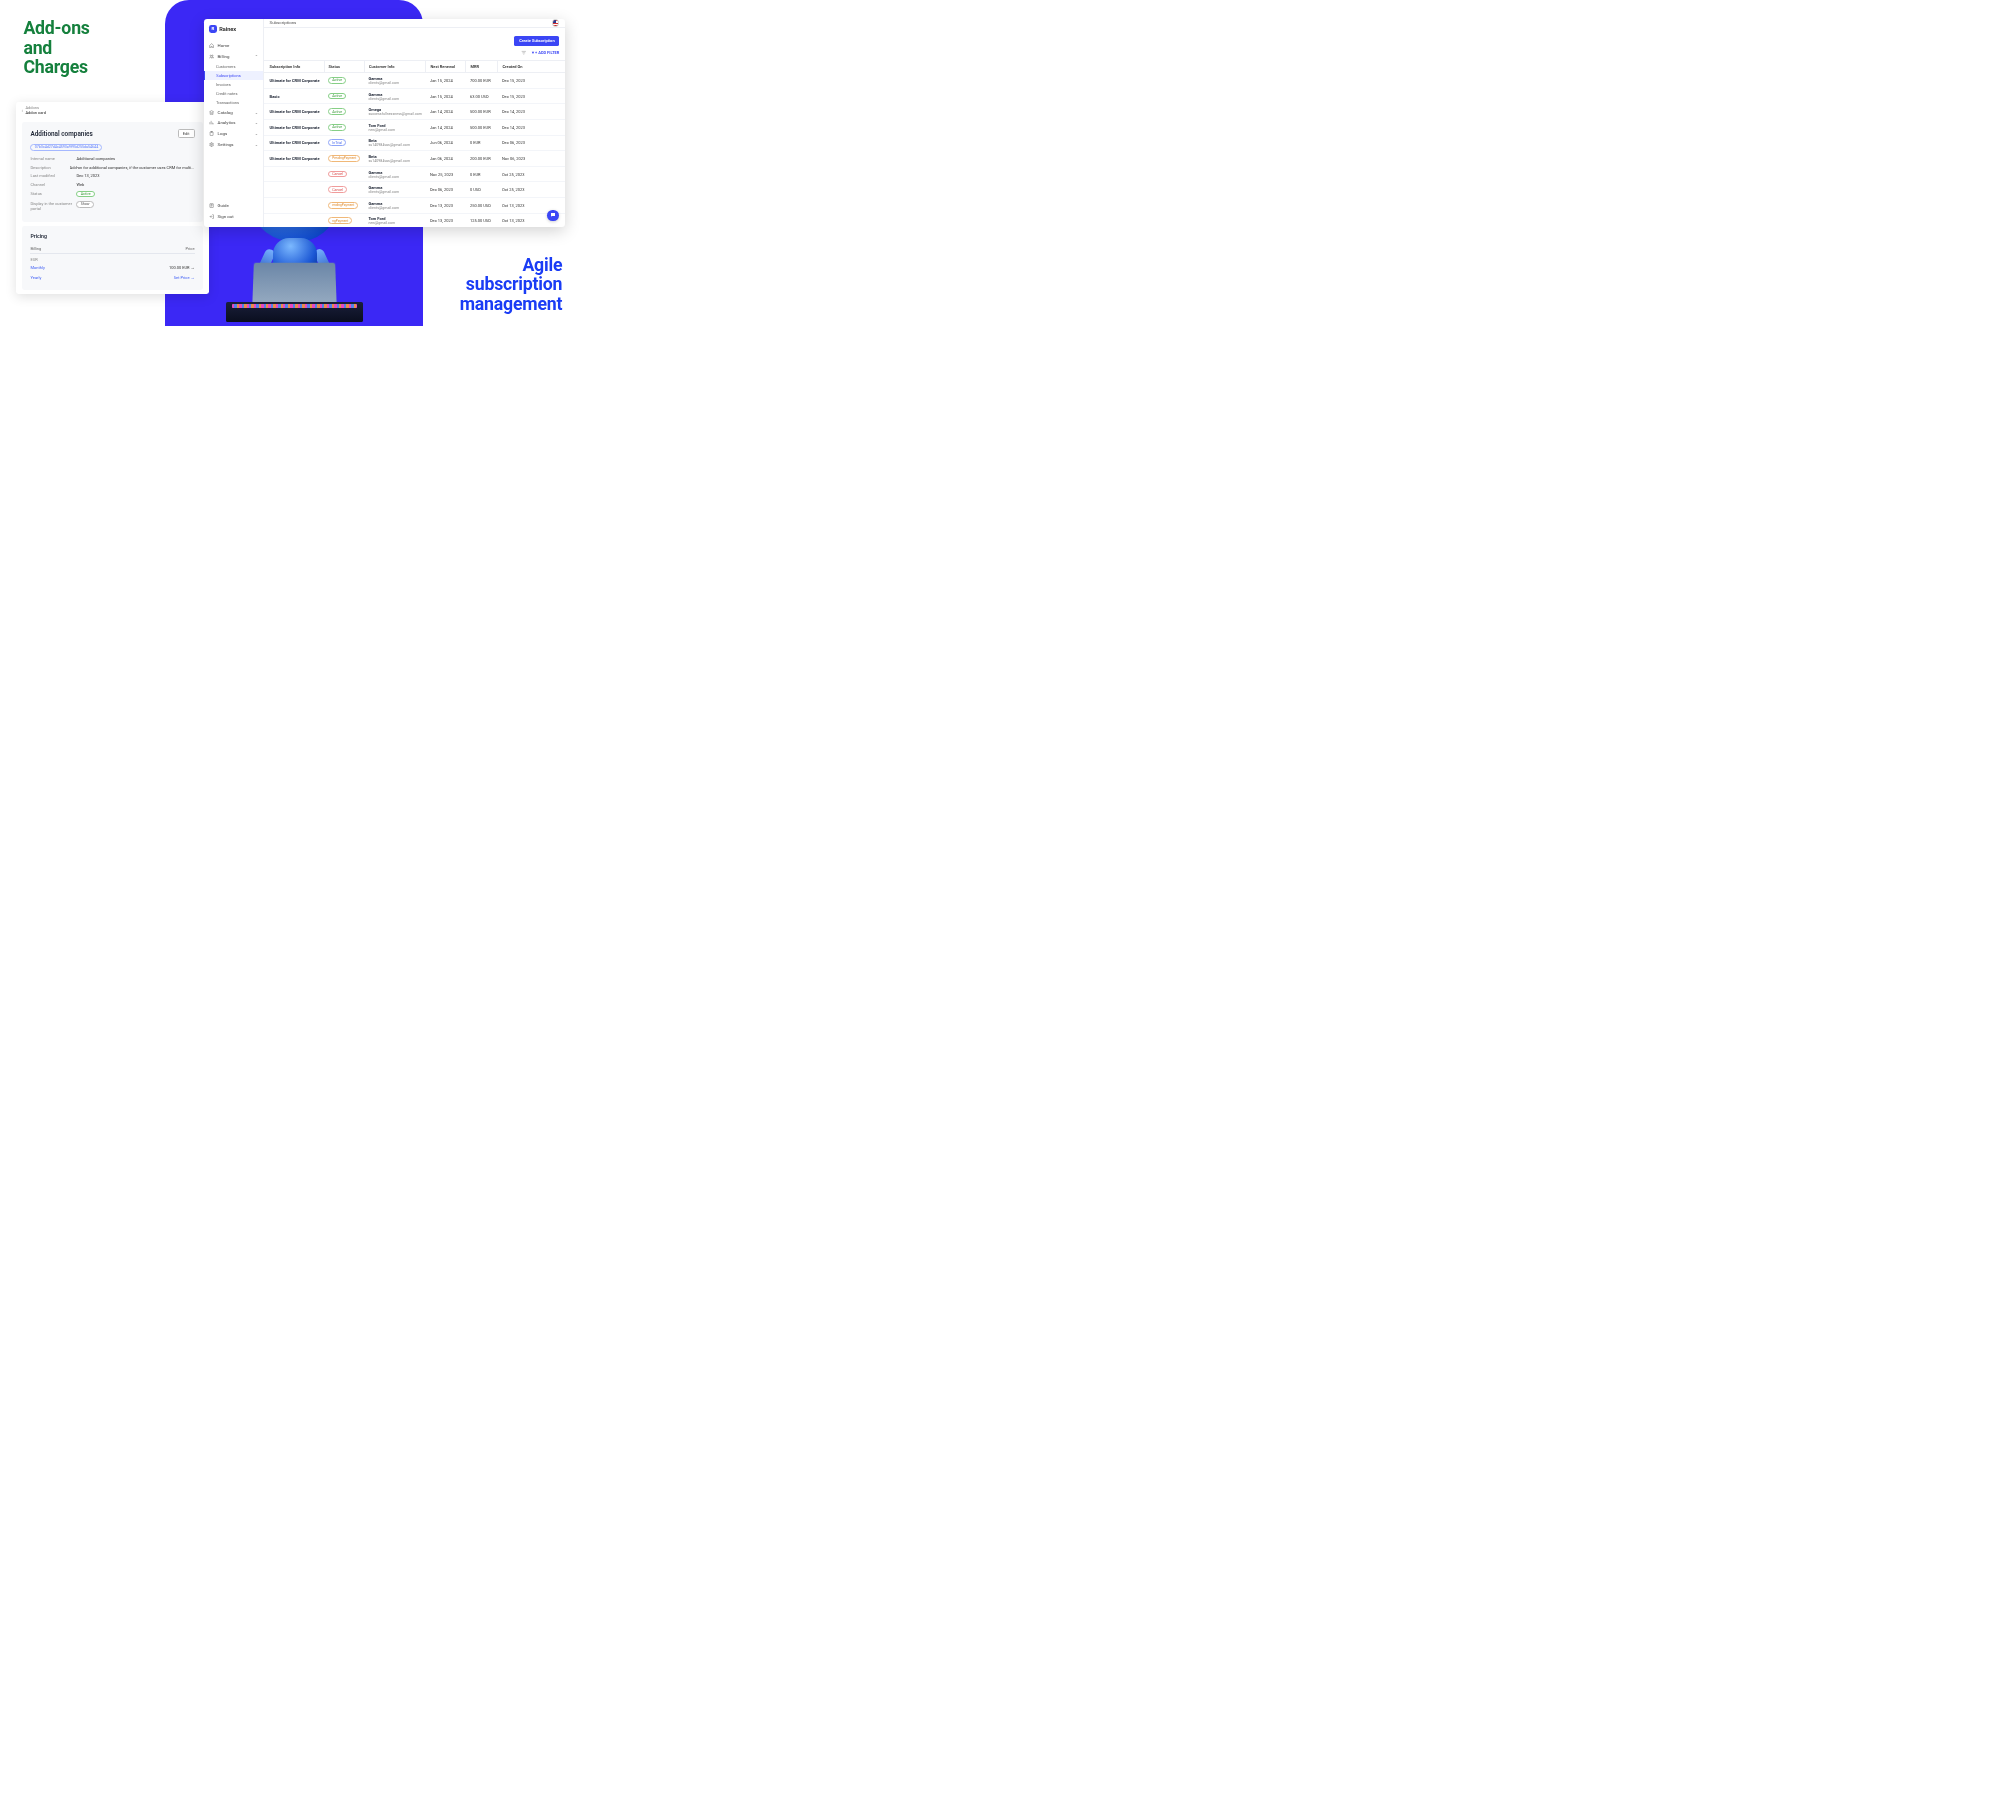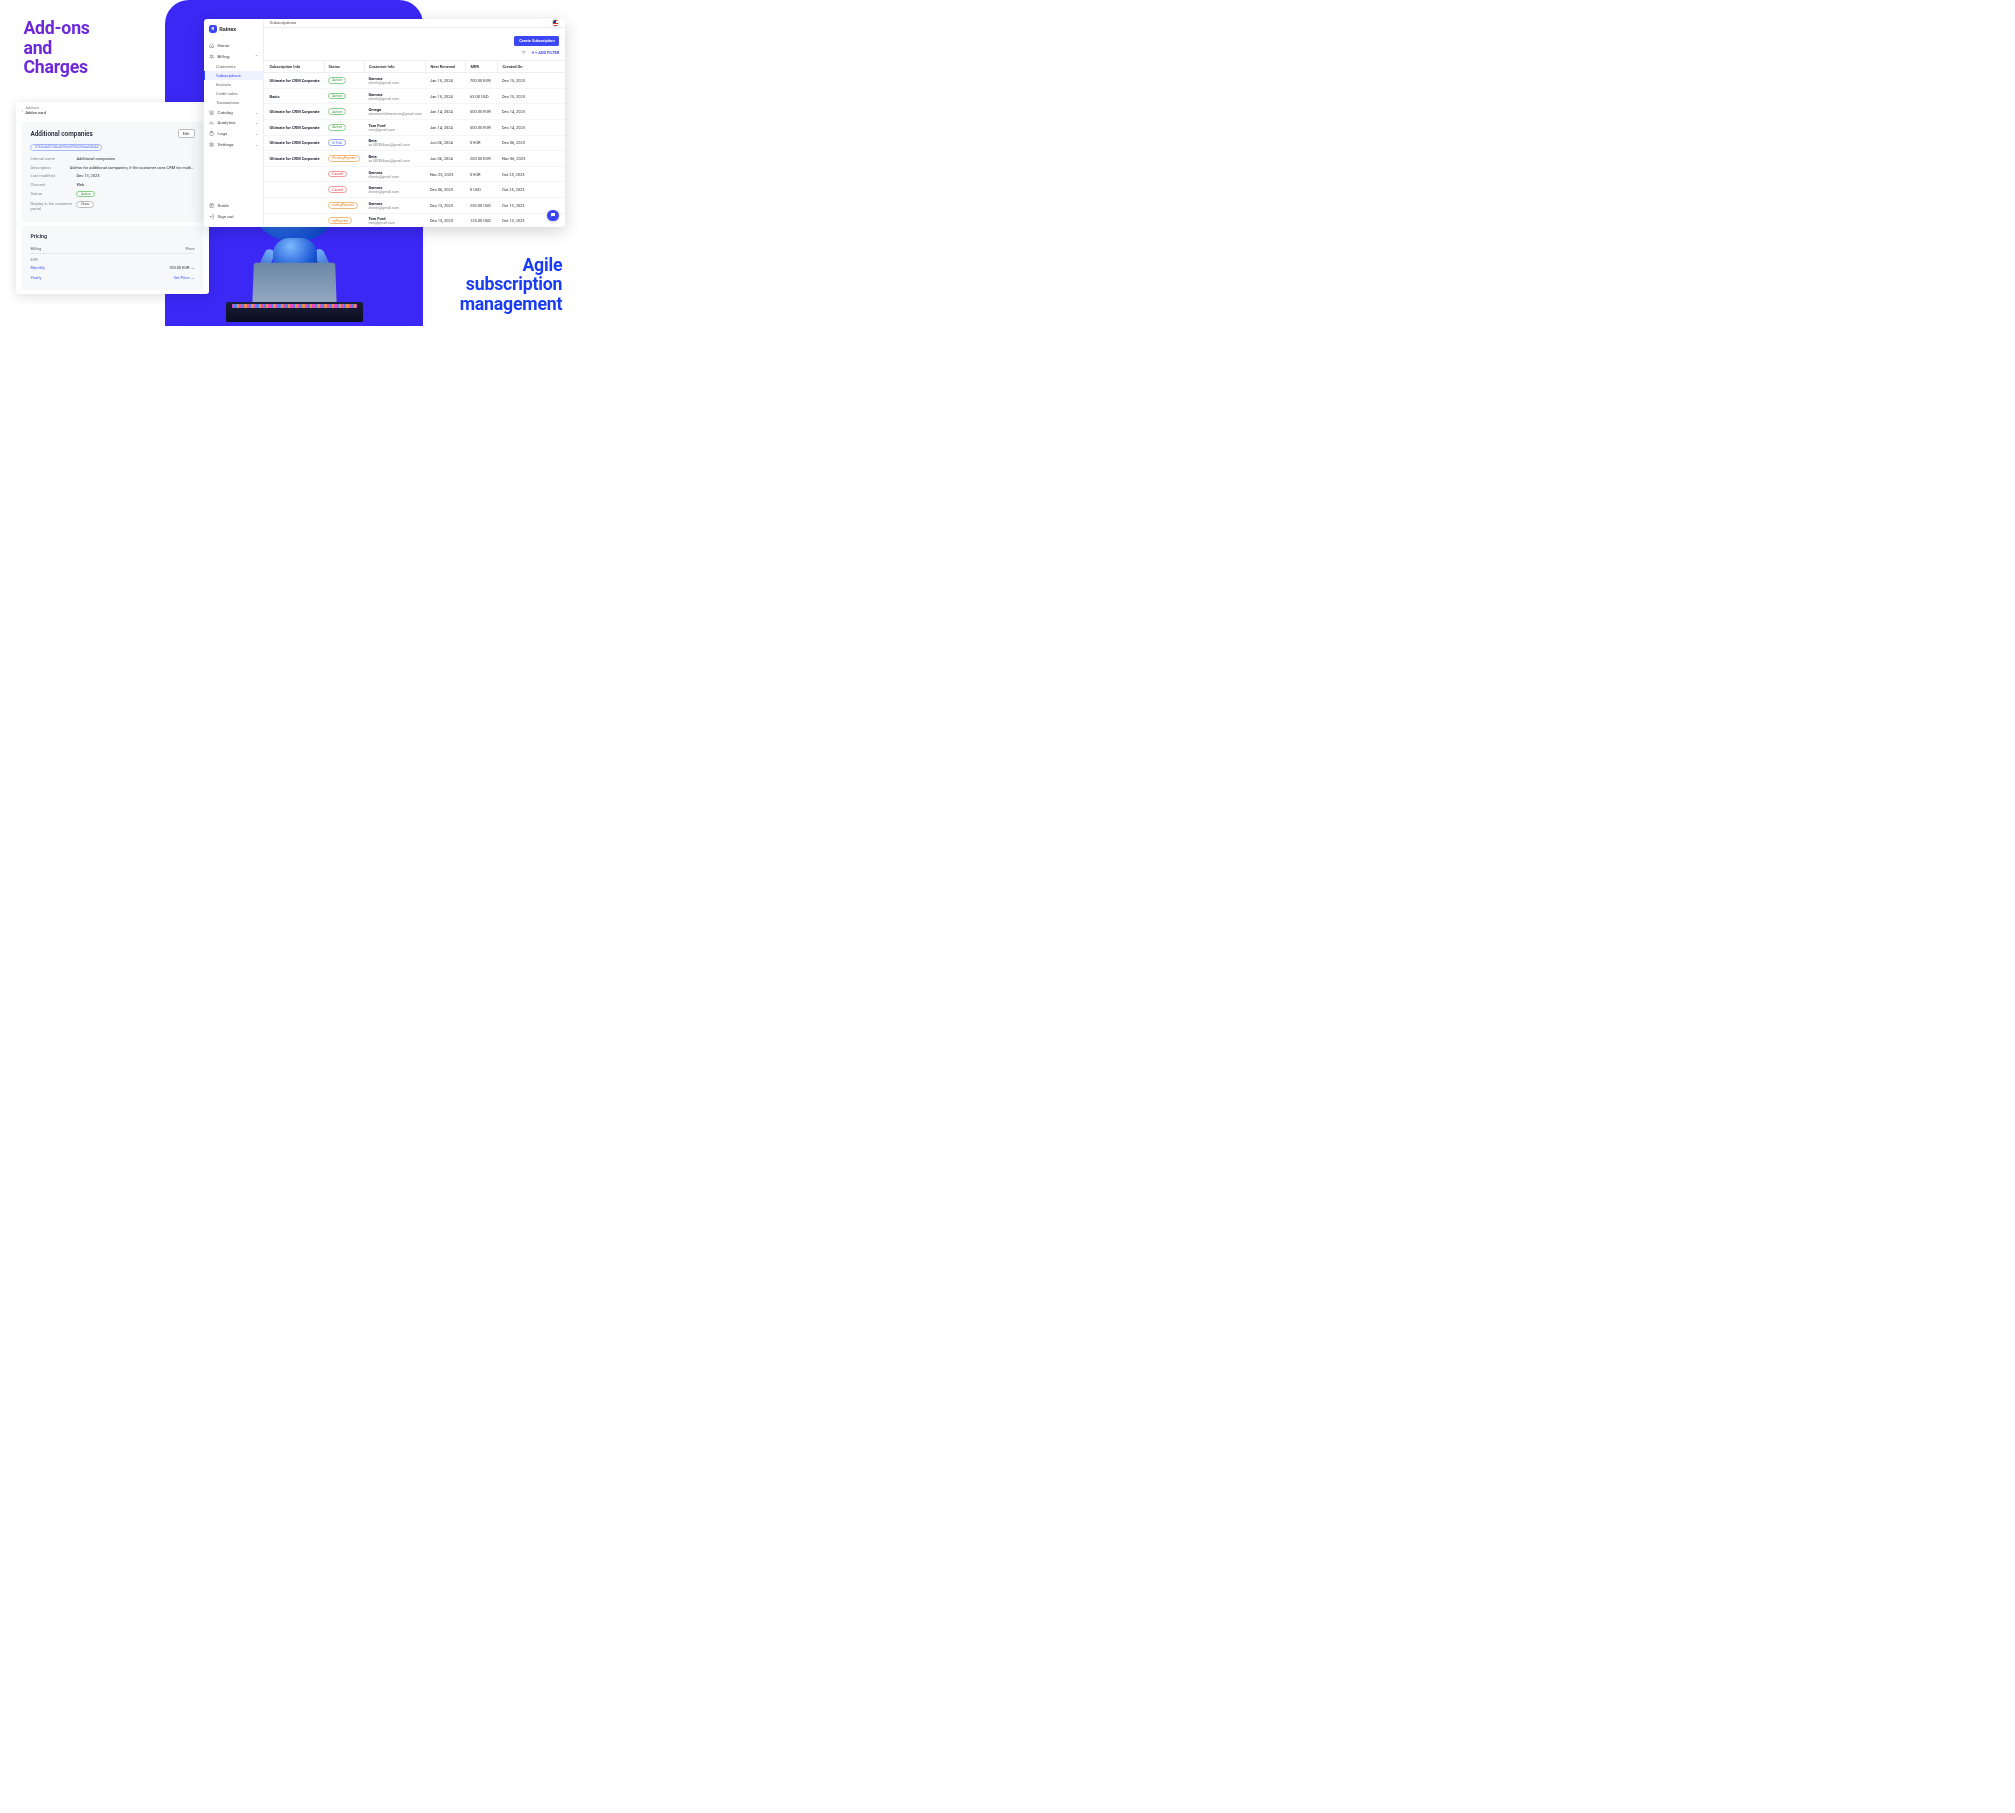--- a/index.html
+++ b/index.html
@@ -12,21 +12,21 @@
   width: 258px; height: 326px;
   background: #3b28f5;
   border-radius: 24px 24px 0 0;
 }
 
 
 .headline-left {
   position: absolute;
   left: 23.4px; top: 19.3px;
   font-size: 17.7px; font-weight: 700; line-height: 1.1;
-  color: #6d28d9; letter-spacing: -0.2px;
+  color: #15803d; letter-spacing: -0.2px;
 }
 .headline-right {
   position: absolute;
   right: 17.7px; bottom: 12px;
   font-size: 17.7px; font-weight: 700; line-height: 1.1;
   color: #1a3cf5; text-align: right; letter-spacing: -0.2px;
 }
 
 
 .addon-window {

